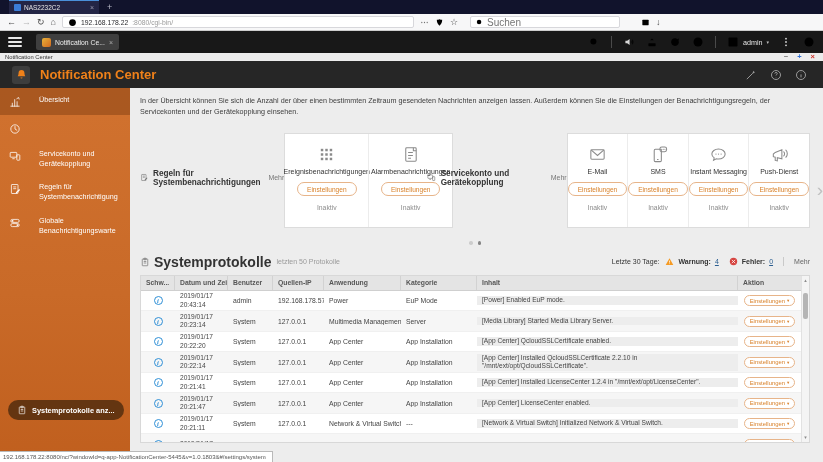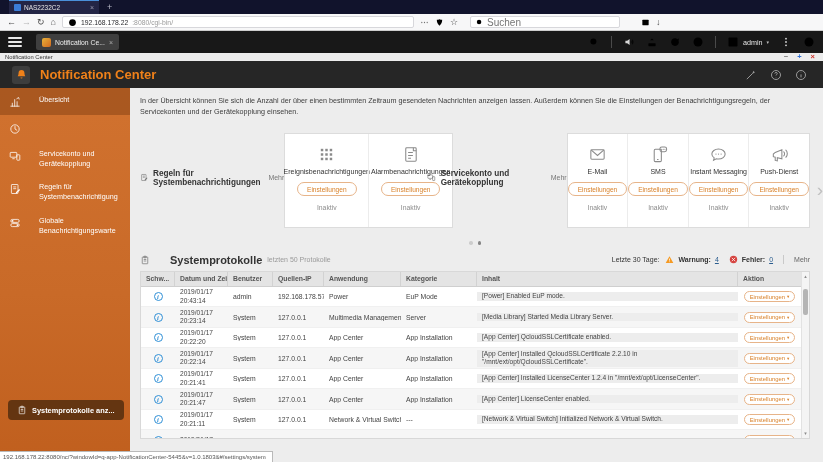--- a/index.html
+++ b/index.html
@@ -58,21 +58,21 @@
   .ahdr-right{margin-left:auto;display:flex;align-items:center;gap:13px;color:#b9b9b9;padding-right:4px}
   .ahdr-icn{width:12px;height:12px;color:#b9b9b9}
 
   
   .abody{position:absolute;top:88px;left:0;width:823px;height:374px;display:flex}
   .sidebar{position:relative;width:130px;flex:none;background:linear-gradient(180deg,#d1722f 0%,#c96a28 55%,#c05f1e 100%)}
   .sb-item{display:flex;gap:18px;padding:7px 6px 7px 9px;cursor:pointer}
   .sb-item.active{background:rgba(80,30,0,.30)}
   .sb-icn{width:12px;height:12px;color:#fff;flex:none;margin-top:1px}
   .sb-label{color:#fff;font-size:7.2px;line-height:1.35}
-  .sb-logsbtn{position:absolute;left:8px;bottom:42px;display:flex;align-items:center;gap:5px;background:#643511;border:none;border-radius:4px;padding:5px 9px;cursor:pointer}
+  .sb-logsbtn{position:absolute;left:8px;bottom:42px;display:flex;align-items:center;gap:5px;background:#643511;border:none;border-radius:10px;padding:5px 9px;cursor:pointer}
   .sb-logsbtn .icn{width:10px;height:10px;color:#fff}
   .sb-logsbtn .lbl{color:#fff;font-size:7.4px;font-weight:bold;white-space:nowrap}
 
   .content{position:relative;flex:1;padding:0 13px 0 10px;background:#ededed;overflow:hidden}
   .intro{margin-top:7px;font-size:7.2px;line-height:1.55;color:#3d3d3d;max-width:672px}
 
   .panels{display:flex;gap:10px;margin-top:10px}
   .panel{display:flex;flex-direction:row}
   .panel.p0{width:277px;flex:none}
   .panel.p1{flex:1}
@@ -92,21 +92,21 @@
   .carousel-prev,.carousel-next{position:absolute;top:92px;font-size:19px;color:#c0c0c0;line-height:1;cursor:pointer}
   .carousel-prev{left:-6px}
   .carousel-next{right:0px}
   .dots{display:flex;gap:5px;justify-content:center;margin-top:13px}
   .dots i{width:3.5px;height:3.5px;border-radius:50%;background:#cdcdcd}
   .dots i.on{background:#858585}
 
   
   .loghead{display:flex;align-items:center;margin-top:9px}
   .loghead .icn{width:10px;height:10px;color:#666}
-  .loghead .t{font-size:11px;font-weight:bold;color:#333;margin-left:20px}
+  .loghead .t{font-size:14px;font-weight:bold;color:#333;margin-left:4px}
   .loghead .sub{font-size:7px;color:#9a9a9a;margin-left:5px}
   .loghead .right{margin-left:auto;display:flex;align-items:center;gap:4px}
   .loghead .right .per{font-size:7px;color:#333;margin-right:2px}
   .s-icn{width:9px;height:9px}
   .cnt-lbl{font-size:7px;color:#333;font-weight:bold}
   .cnt-val{font-size:7px;color:#2a5d8f;text-decoration:underline;cursor:pointer}
   .lh-sep{width:1px;height:9px;background:#c9c9c9;margin:0 6px}
   .loghead .more{font-size:7px;color:#666;cursor:pointer}
 
   .logtable{position:relative;margin-top:5px;height:168px;background:#fff;border:1px solid #d8d8d8;overflow:hidden}

